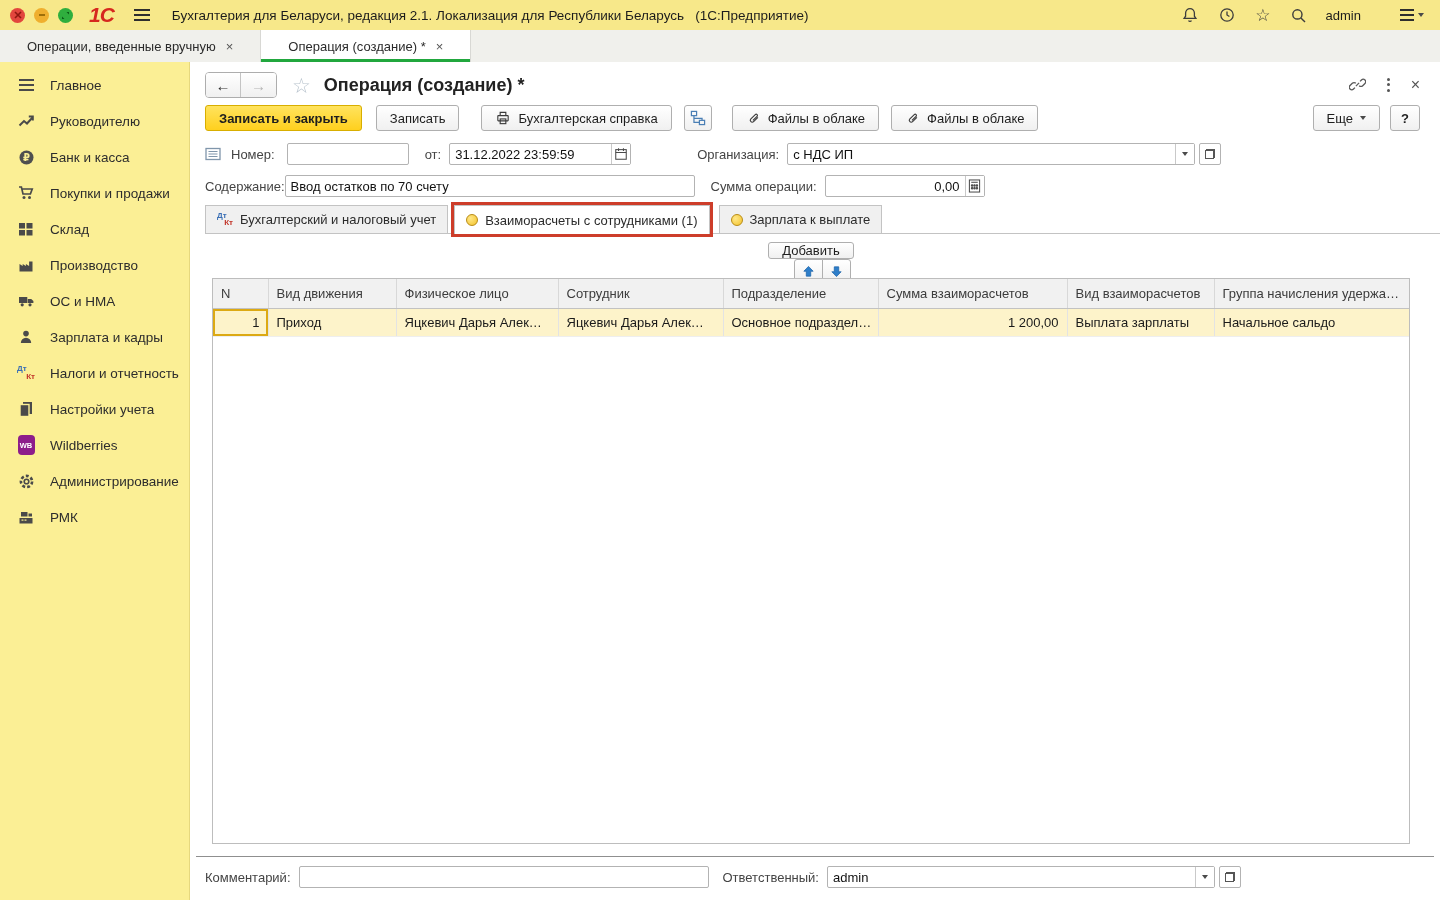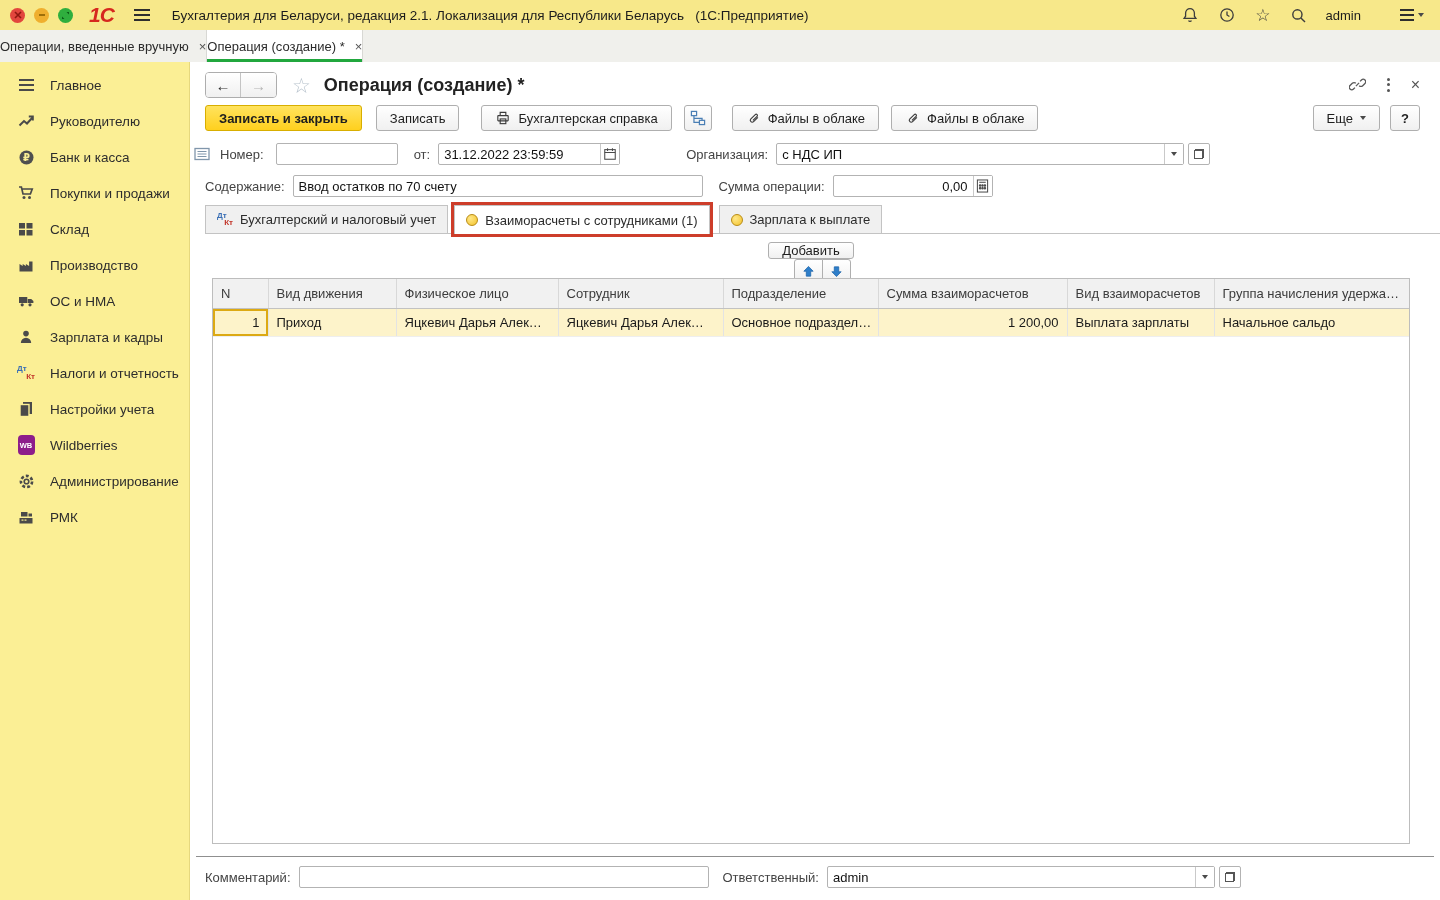--- a/index.html
+++ b/index.html
@@ -20,21 +20,21 @@
   .top-ic { display:flex; align-items:center; justify-content:center; cursor:pointer; }
   .glyph-star { font-size:17px; color:#3c3c3c; line-height:1; }
   .user-name { font-size:13px; color:#1c1c1c; cursor:pointer; }
   .user-menu { display:flex; align-items:center; gap:4px; cursor:pointer; }
   .burger.small i { width:14px; height:1.8px; }
   .caret { width:0; height:0; border-left:4px solid transparent; border-right:4px solid transparent; border-top:5px solid #333; }
   .caret.sm { border-left-width:3.5px; border-right-width:3.5px; border-top-width:4.5px; border-top-color:#4a4a4a; }
 
   
   .tabbar { position:absolute; left:0; top:30px; width:1440px; height:32px; background:#f0f0ec; display:flex; }
-  .ws-tab { display:flex; align-items:center; gap:10px; height:32px; padding:0 0; font-size:13px; color:#2b2b2b; border-right:1px solid #d8d8d4; cursor:pointer; }
+  .ws-tab { display:flex; align-items:center; gap:10px; height:32px; padding:0 27px; font-size:13px; color:#2b2b2b; border-right:1px solid #d8d8d4; cursor:pointer; }
   .ws-tab .ws-close { font-size:13px; color:#555; cursor:pointer; }
   .ws-tab.active { background:#fff; box-shadow:inset 0 -3px 0 0 #21a73e; }
 
   
   .sidebar { position:absolute; left:0; top:62px; width:190px; height:838px; background:#fbef95; border-right:1px solid #e6d87e; padding-top:5px; }
   .side-item { display:flex; align-items:center; gap:15px; height:36px; padding-left:17px; font-size:13.5px; color:#2d2d2d; cursor:pointer; }
   .side-ic { width:18px; height:17px; display:flex; align-items:center; justify-content:center; flex:0 0 18px; }
   .lines3 { display:flex; flex-direction:column; gap:2.5px; }
   .lines3 i { display:block; width:15px; height:2.2px; background:#4a4a4a; }
   .dtkt { position:relative; width:17px; height:16px; font-size:8px; font-weight:bold; line-height:1; }
@@ -365,21 +365,21 @@
     </button>
   </div>
   <div class="more-help">
     <button class="btn">
       <span>Еще</span>
         <span class="caret sm"></span>
     </button>
     <button class="btn help">?</button>
   </div>
 
-  <div class="frow" style="left:4px; top:80px;">
+  <div class="frow" style="left:15px; top:80px;">
     <span>
       <svg width="16" height="14" viewBox="0 0 16 14" fill="none" stroke="#8096ab" stroke-width="1.3">
         <rect x="1" y="1.5" width="14" height="11"></rect>
           <path d="M3.5 4.5h9M3.5 7h9M3.5 9.5h9" stroke-width="1.1"></path>
       </svg>
     </span>
     <span class="flabel" style="margin-left:10px">Номер:</span>
     <input class="txt" style="margin-left: 12px; width: 122px;" value="">
     <span class="flabel" style="margin-left:16px">от:</span>
     <span class="combo" style="margin-left:8px; width:182px">
@@ -398,21 +398,21 @@
           <span class="caret sm"></span>
         </span>
     </span>
     <span class="sq-btn">
         <span class="open-ic"></span>
       </span>
   </div>
 
   <div class="frow" style="left:15px; top:112px;">
     <span class="flabel">Содержание:</span>
-    <input class="txt" style="margin-left: 8px; width: 410px;" value="Ввод остатков по 70 счету">
+    <input class="txt" style="width: 410px;" value="Ввод остатков по 70 счету">
     <span class="flabel" style="margin-left:16px">Сумма операции:</span>
     <span class="combo" style="margin-left:8px; width:160px">
       <input class="num-in" value="0,00" style="">
       <span class="seg">
         <svg width="13" height="14" viewBox="0 0 14 15" fill="none" stroke="#4a4a4a" stroke-width="1.1">
           <rect x="1.5" y="1" width="11" height="13"></rect>
             <path d="M3.5 3.5h7"></path>
             <circle cx="4.4" cy="7" r="0.8" fill="#4a4a4a"></circle>
             <circle cx="7" cy="7" r="0.8" fill="#4a4a4a"></circle>
             <circle cx="9.6" cy="7" r="0.8" fill="#4a4a4a"></circle>

